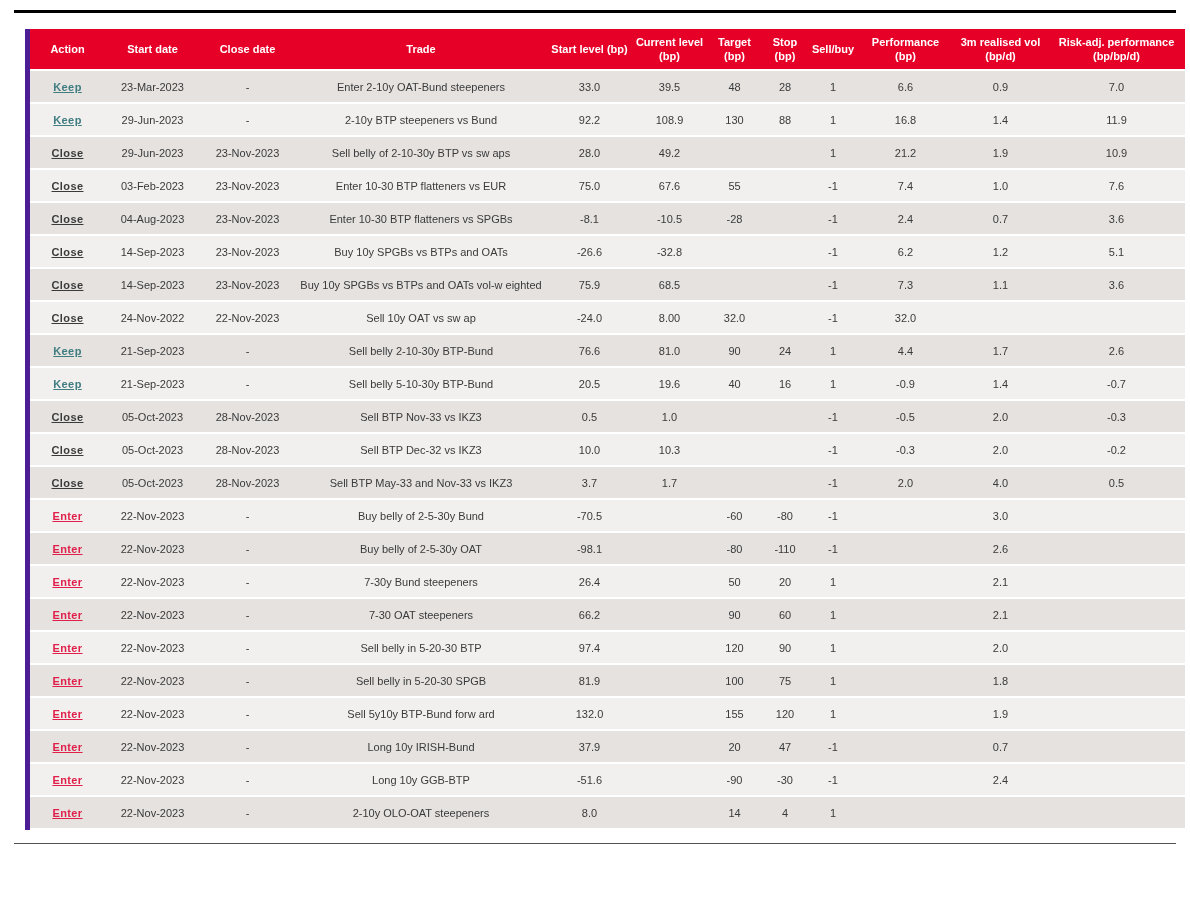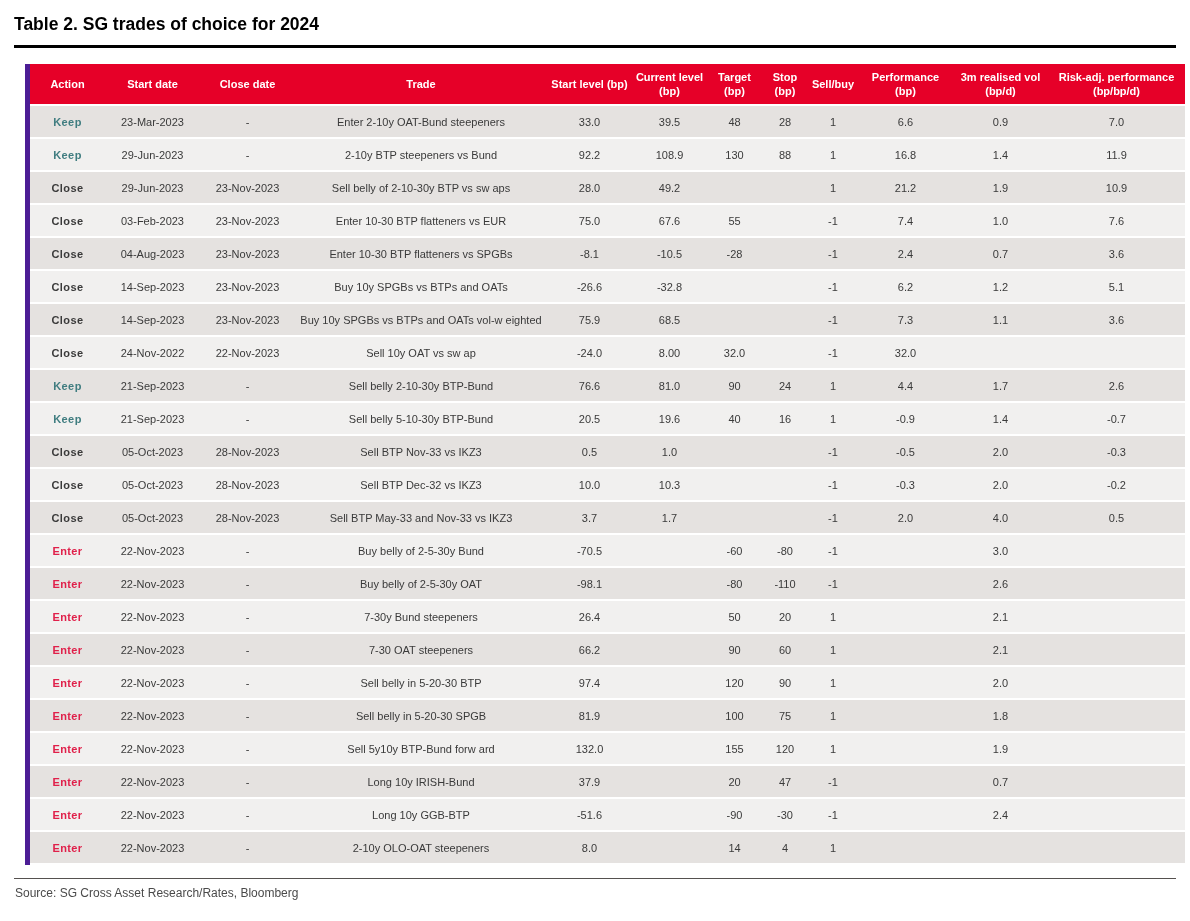--- a/index.html
+++ b/index.html
@@ -51,21 +51,21 @@
     text-align: center;
     vertical-align: middle;
     border-bottom: 2px solid #ffffff;
     padding: 0 2px;
     white-space: nowrap;
     overflow: hidden;
   }
   tbody tr:nth-child(odd)  td { background: var(--row-dark,  #e5e2e0); }
   tbody tr:nth-child(even) td { background: var(--row-light, #f1f0ef); }
 
-  td.action { font-weight: bold; letter-spacing: 0.4px; }
+  td.action { font-weight: bold; letter-spacing: 0.4px; text-decoration: underline; }
   .action-Keep  { color: var(--action-keep,  #407d80); }
   .action-Close { color: var(--action-close, #3a3a3a); }
   .action-Enter { color: var(--action-enter, #e0204a); text-align: center; }
 
   .footer-rule { height: 1px; background: #55514f; margin-top: 13px; }
   .source {
     font-size: 12px;
     color: #4a4a4a;
     padding: 7px 0 0 1px;
   }
@@ -82,21 +82,20 @@
   .col-sell-buy      { width: 50px; }
   .col-performance   { width: 95px; }
   .col-realised-vol  { width: 95px; }
   .col-risk-adj      { width: 137px; }
 </style>
 </head>
 <body>
 
 <div class="page">
 
-  <div class="page-title">Table 2. SG trades of choice for 2024</div>
 
   <div class="title-rule"></div>
 
   <div class="table-wrap">
     <table>
       <colgroup>
         <col class="col-action">
         <col class="col-start-date">
         <col class="col-close-date">
         <col class="col-trade">
@@ -447,15 +446,14 @@
             <td></td>
             <td></td>
             <td></td>
           </tr>
         </tbody>
     </table>
   </div>
 
   <div class="footer-rule"></div>
 
-  <div class="source">Source: SG Cross Asset Research/Rates, Bloomberg</div>
 
 </div>
 
 </body></html>

